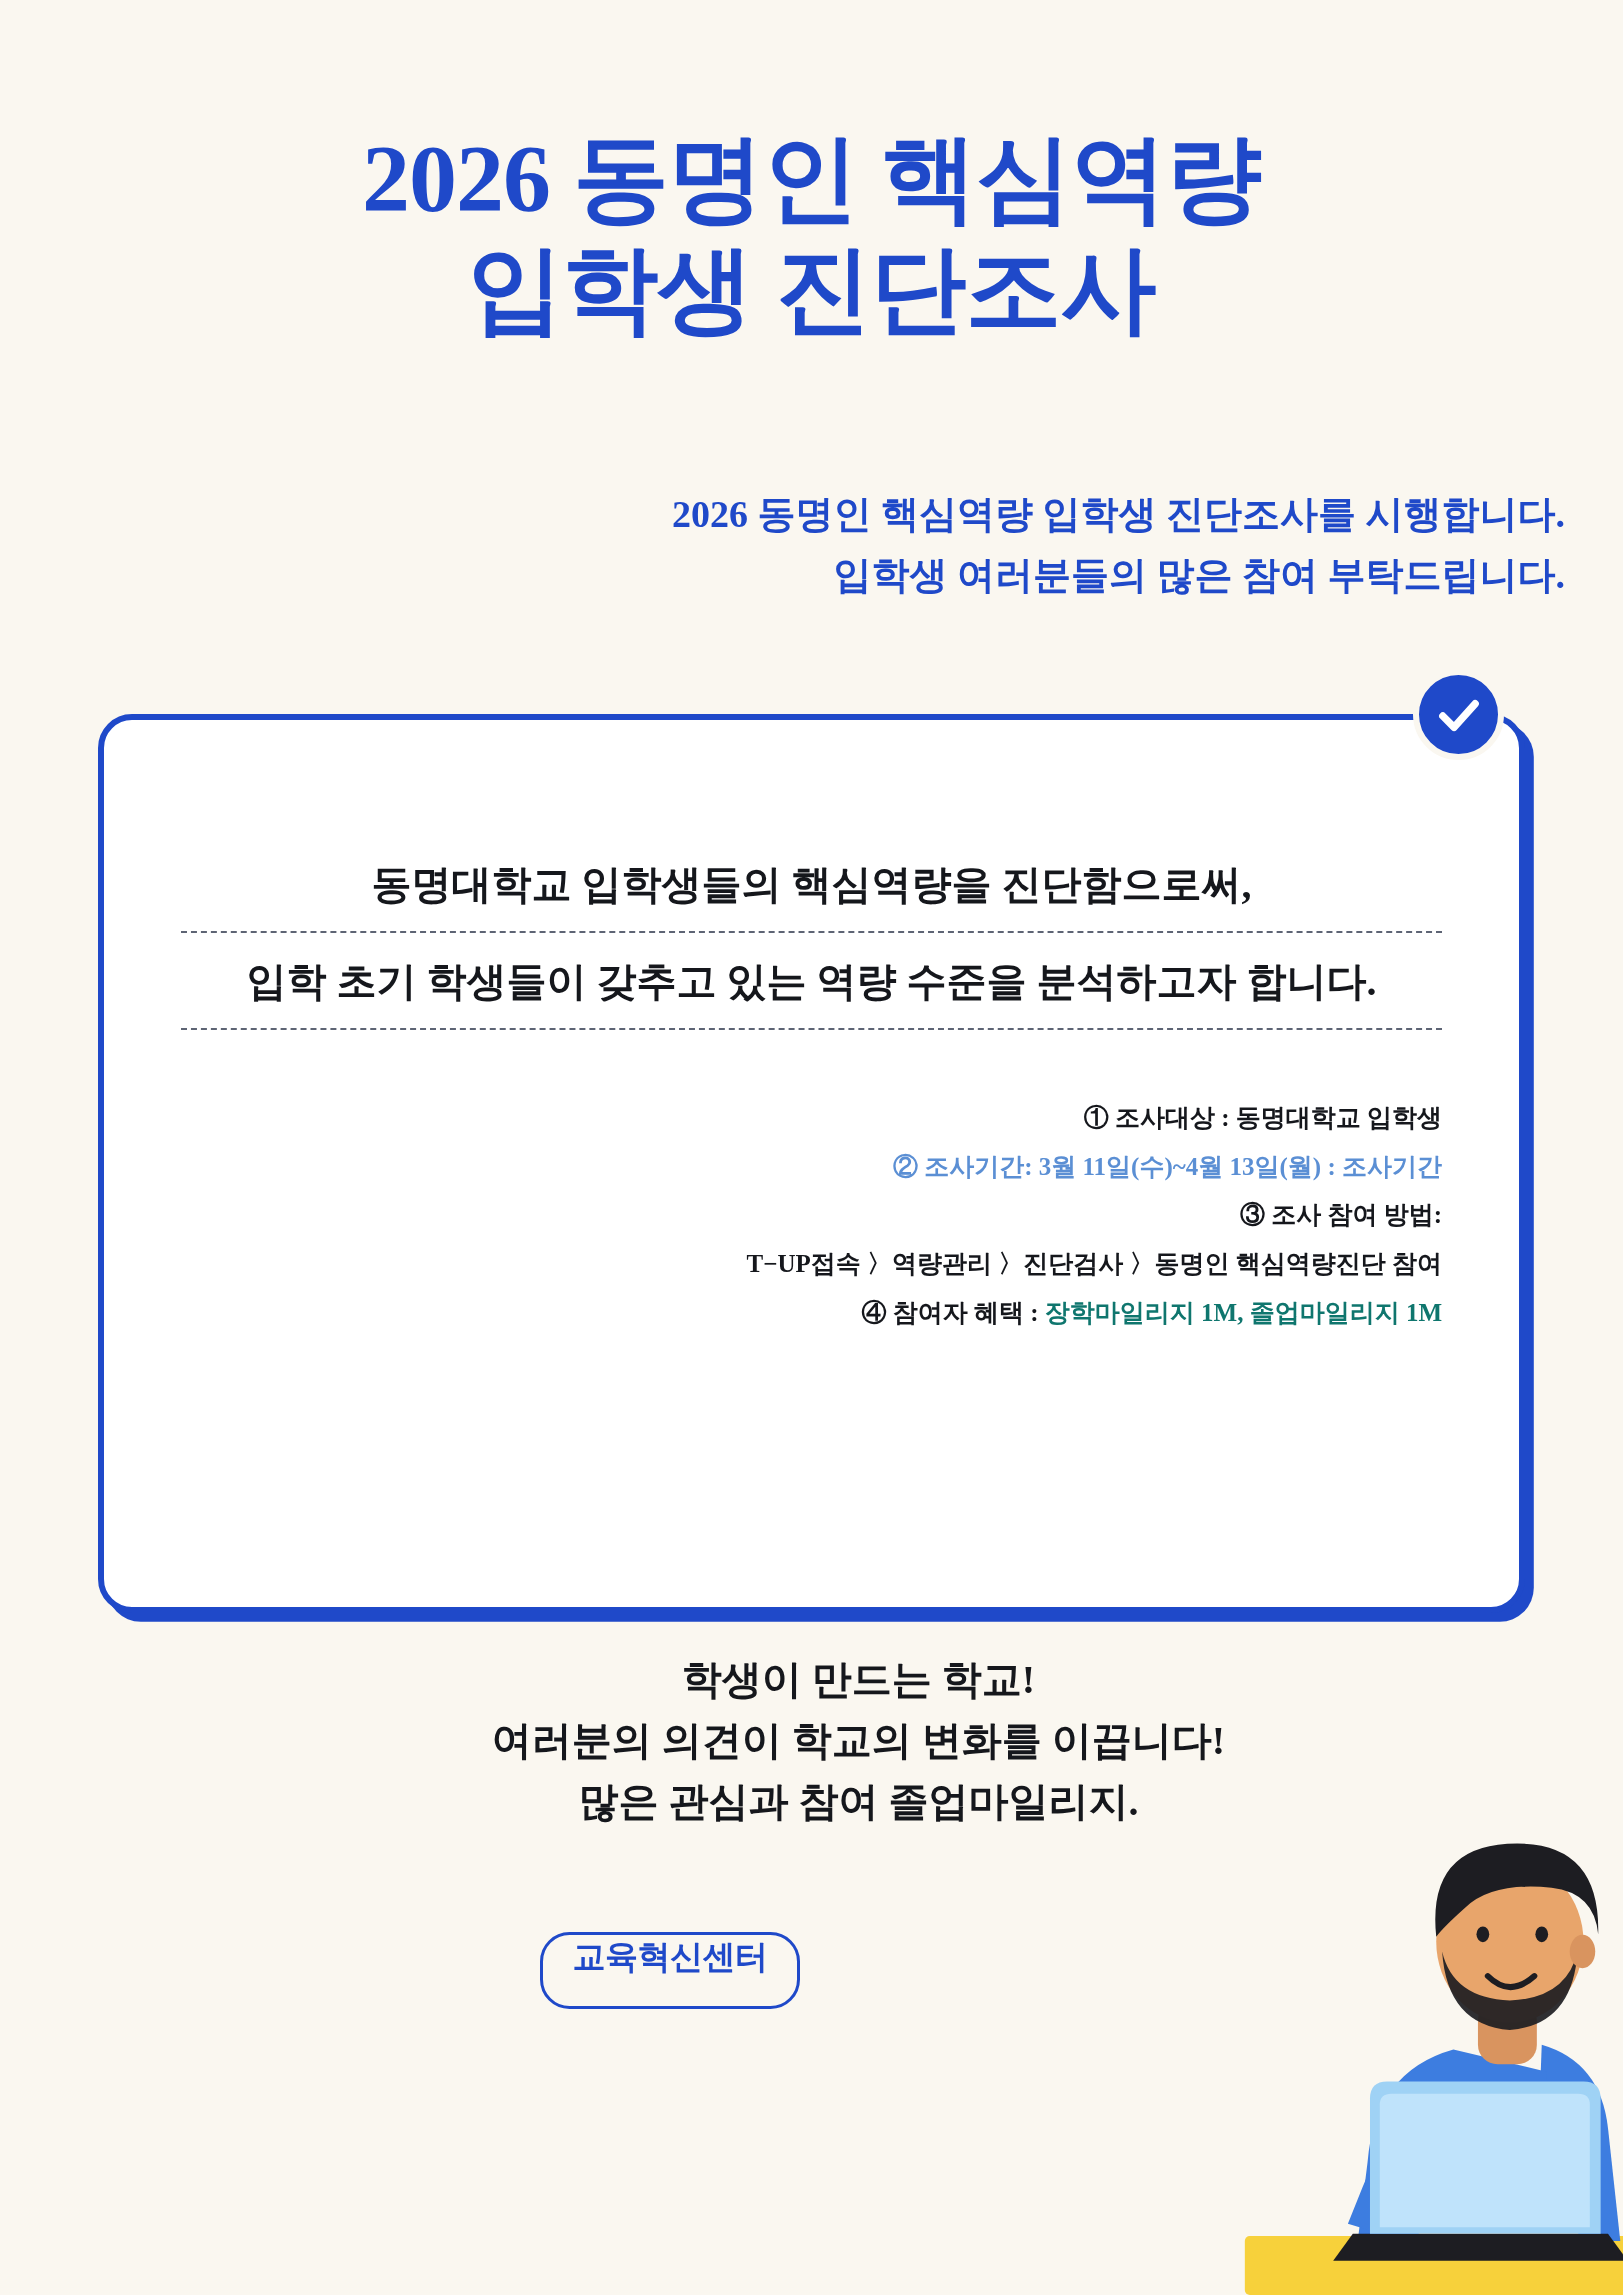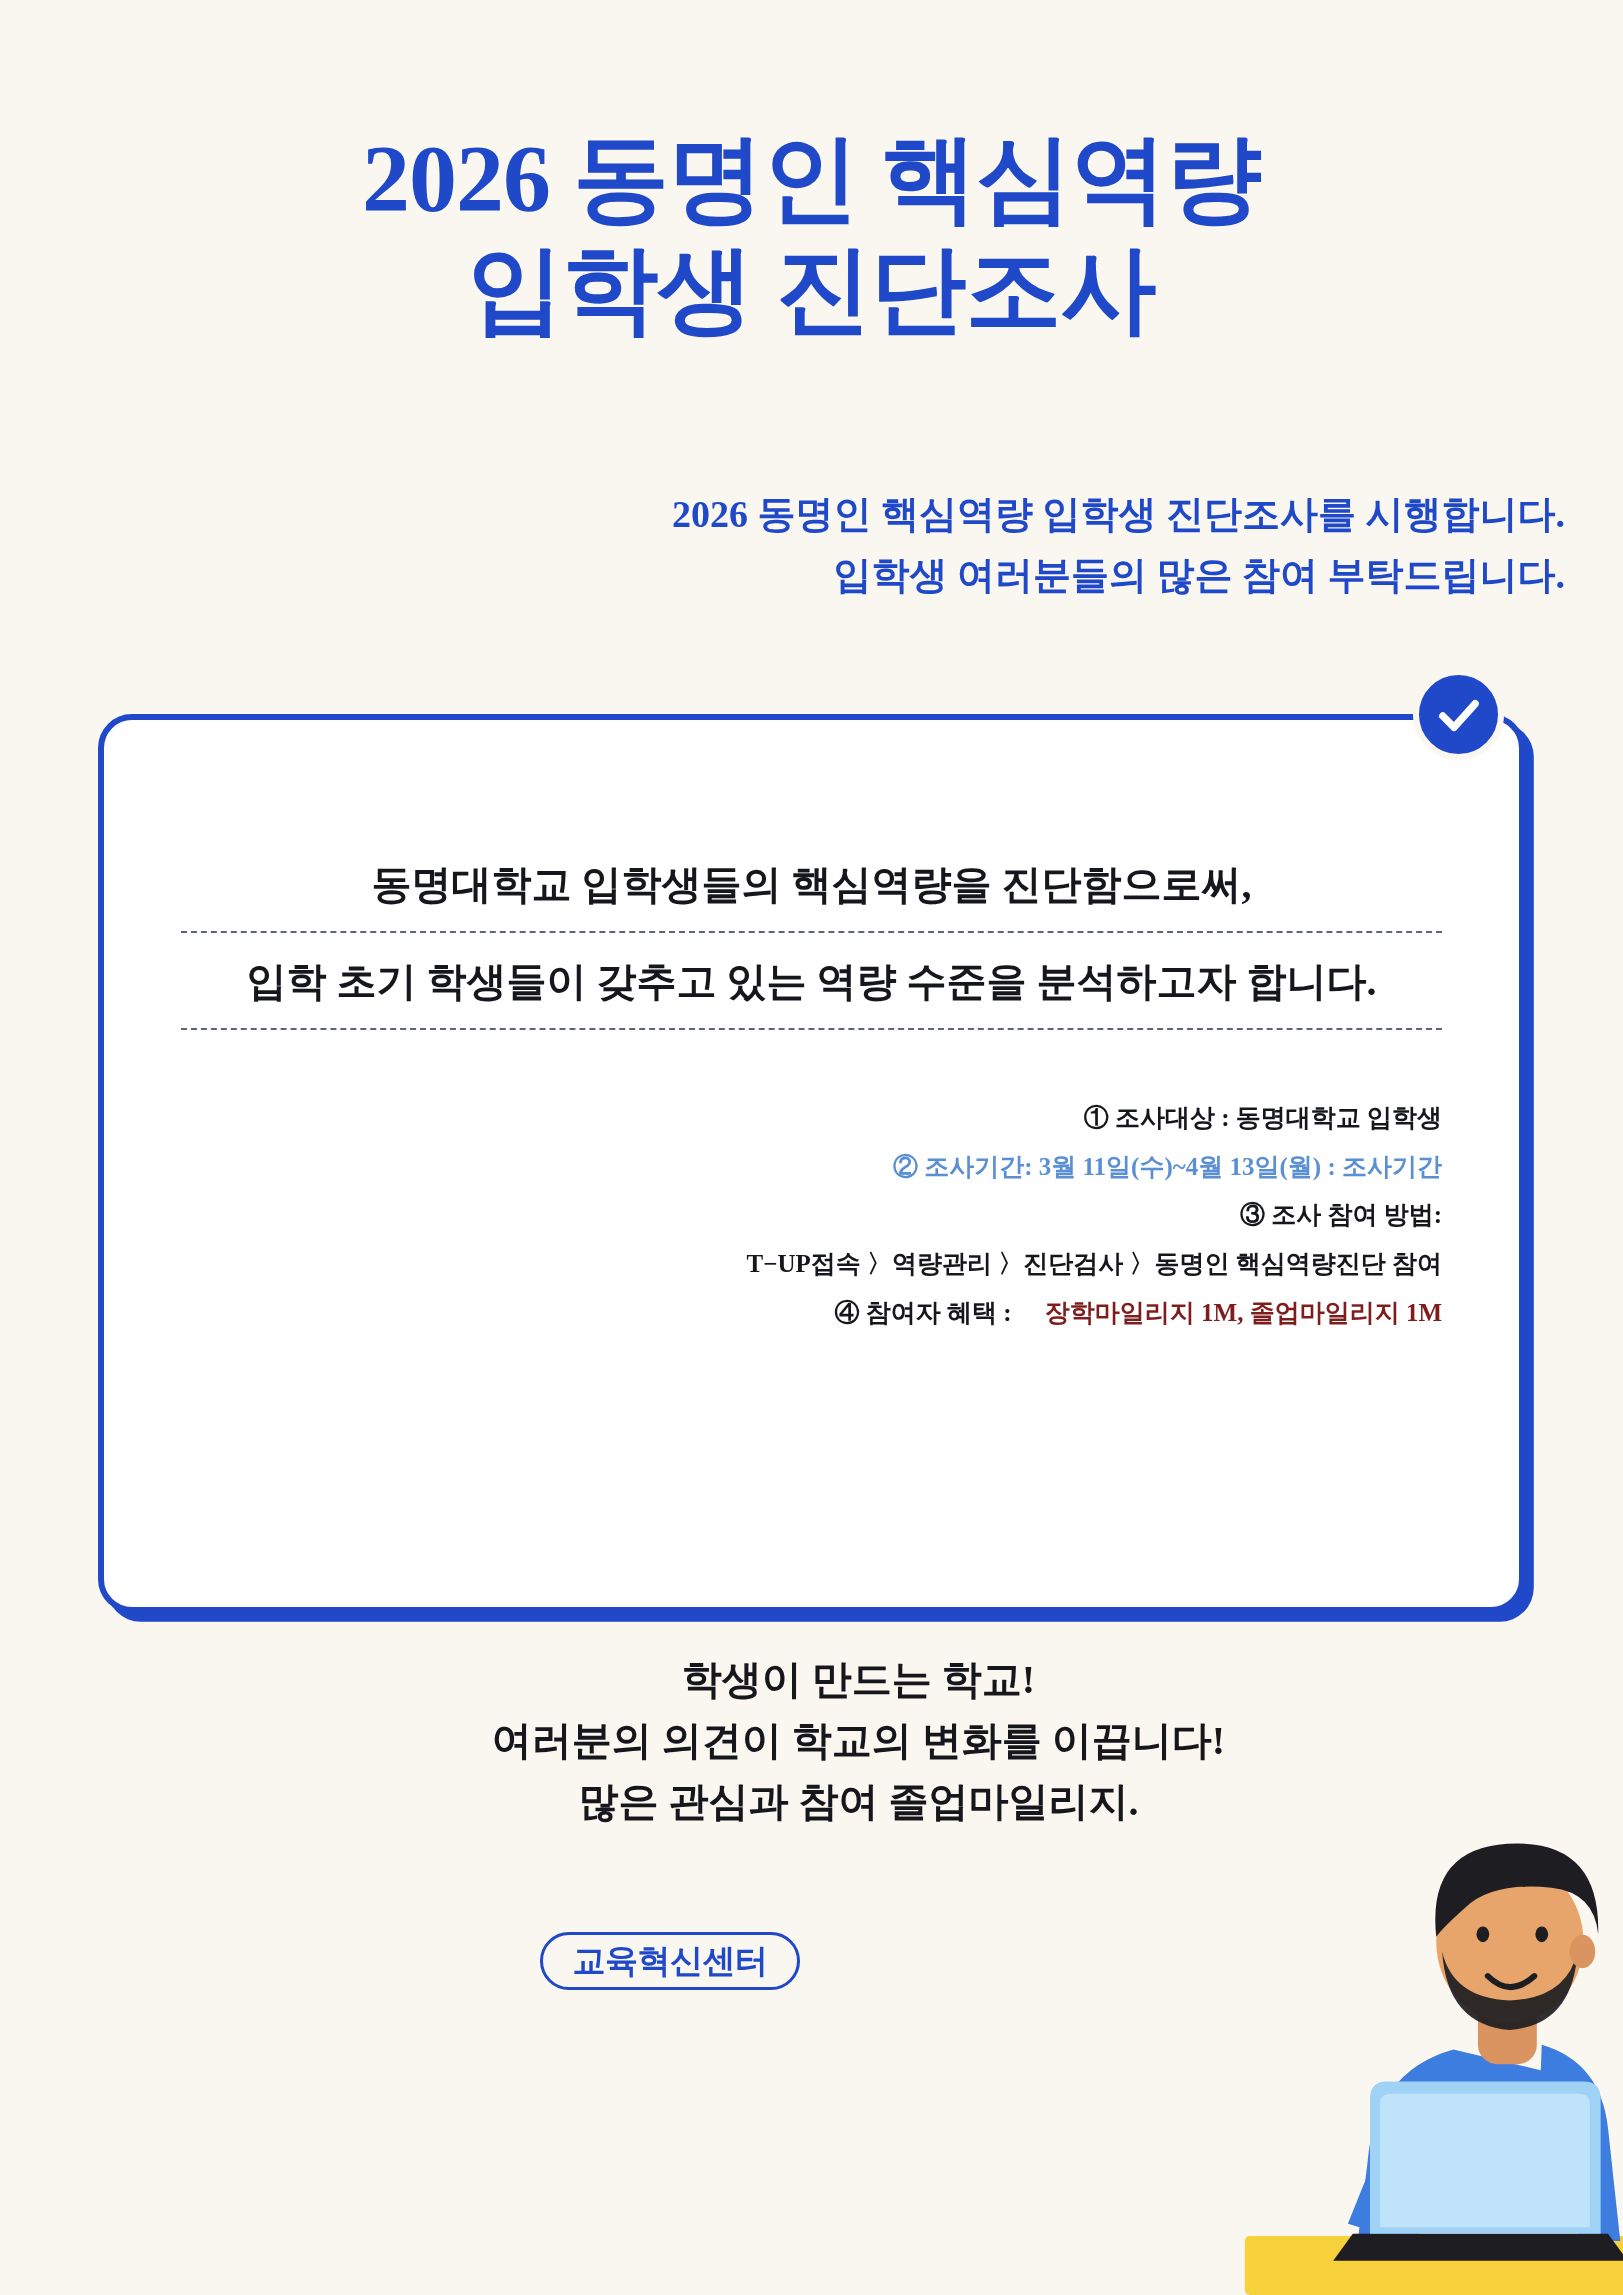--- a/index.html
+++ b/index.html
@@ -121,22 +121,21 @@
   }
   .item {
     color: #15171c;
     font-weight: 700;
     font-size: 25px;
     line-height: 1.95;
     white-space: nowrap;
     text-align: right;
   }
   .item .hl {
-    color: #7f1d1d;
-    margin-left: 27px;
+    color: #0f766e;
   }
   .item.blue {
     color: #5b8fd4;
   }
 
   
   .closing {
     position: absolute;
     top: 1650px;
     left: 0;
@@ -151,27 +150,26 @@
     line-height: 1.52;
     white-space: nowrap;
   }
 
   
   .pill {
     position: absolute;
     top: 1932px;
     left: 540px;
     width: 260px;
-    height: 58px;
+    height: 77px;
     box-sizing: border-box;
     border: 3.9px solid #1f49c9;
     border-radius: 29.5px;
     background: #faf7f0;
     display: flex;
-    align-items: center;
     justify-content: center;
   }
   .pill-label {
     color: #1f49c9;
     font-weight: 800;
     font-size: 33px;
     letter-spacing: -0.5px;
     white-space: nowrap;
   }
 

